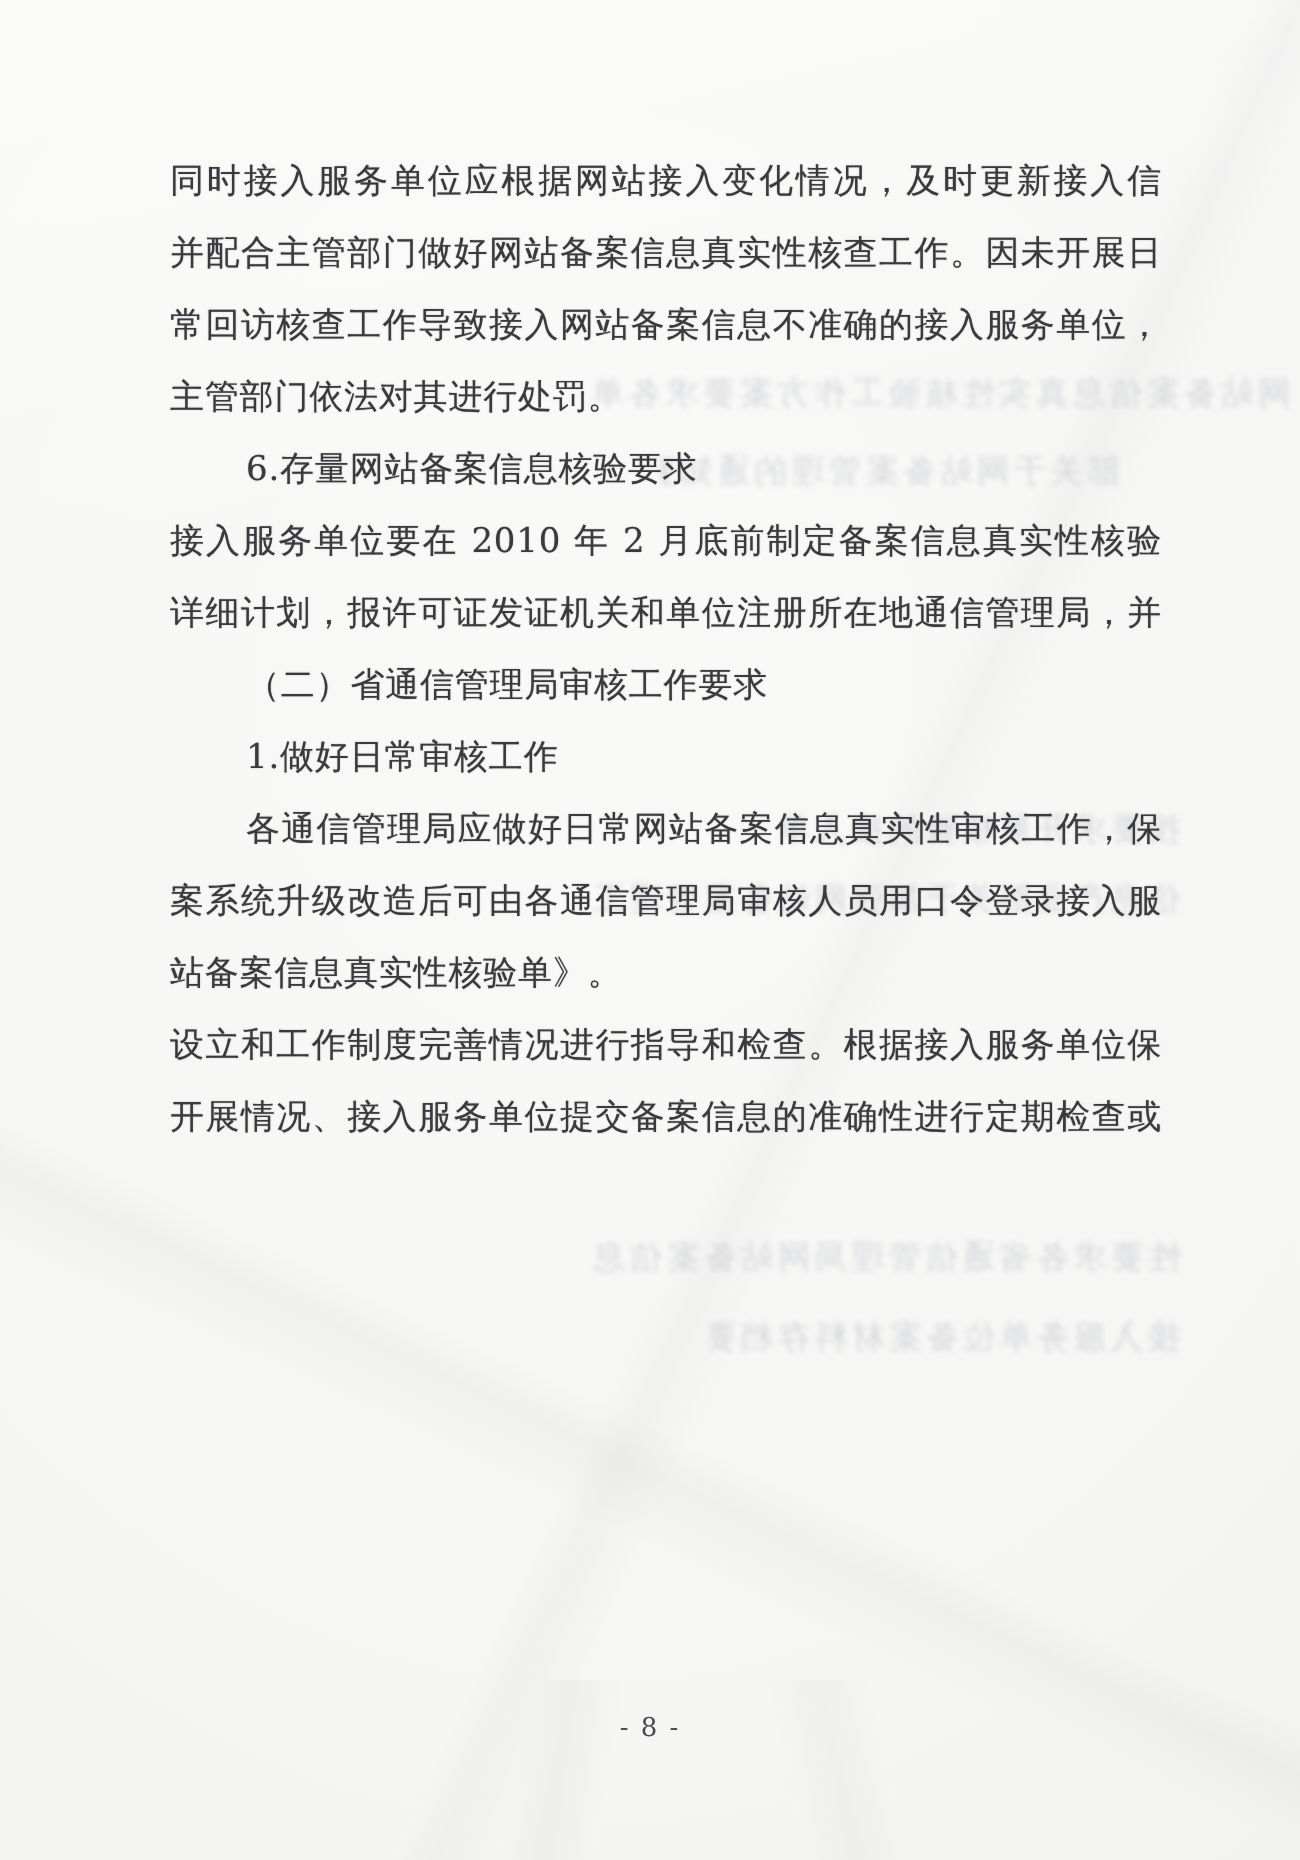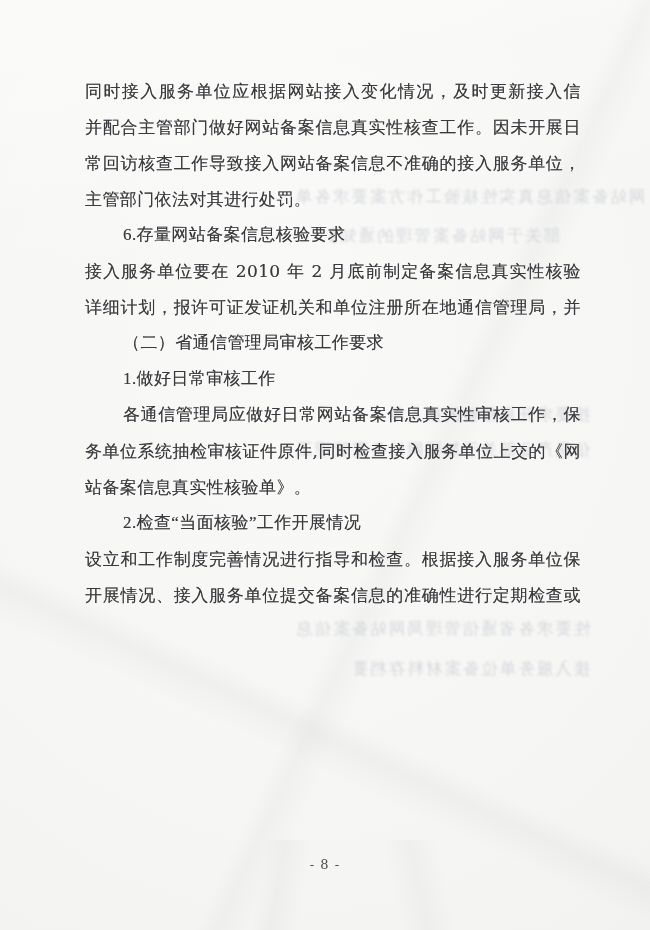--- a/index.html
+++ b/index.html
@@ -67,21 +67,20 @@
     white-space:nowrap;
   }
   .line.fill{
     white-space:normal;
     text-align:justify;
     text-align-last:justify;
     overflow:hidden;
   }
   .line.indent{
     text-indent:38px;
-    font-family:Liberation Serif, serif;
   }
   .footer{
     position:absolute;
     left:0;top:857px;width:650px;
     text-align:center;
     font-size:13px;
     letter-spacing:1px;
     color:var(--footer);
   }
 </style>
@@ -105,22 +104,21 @@
   <div class="line fill">同时接入服务单位应根据网站接入变化情况，及时更新接入信息，</div>
       <div class="line fill">并配合主管部门做好网站备案信息真实性核查工作。因未开展日</div>
       <div class="line fill">常回访核查工作导致接入网站备案信息不准确的接入服务单位，</div>
       <div class="line">主管部门依法对其进行处罚。</div>
       <div class="line indent">6.存量网站备案信息核验要求</div>
       <div class="line fill">接入服务单位要在 2010 年 2 月底前制定备案信息真实性核验工作</div>
       <div class="line fill">详细计划，报许可证发证机关和单位注册所在地通信管理局，并</div>
       <div class="line indent">（二）省通信管理局审核工作要求</div>
       <div class="line indent">1.做好日常审核工作</div>
       <div class="line indent fill">各通信管理局应做好日常网站备案信息真实性审核工作，保</div>
-      <div class="line fill">务单位系统抽检审核证件原件,同时检查接入服务单位上交的《网</div>
+      <div class="line fill">案系统升级改造后可由各通信管理局审核人员用口令登录接入服</div>
       <div class="line">站备案信息真实性核验单》。</div>
-      <div class="line indent">2.检查“当面核验”工作开展情况</div>
       <div class="line fill">设立和工作制度完善情况进行指导和检查。根据接入服务单位保</div>
       <div class="line fill">开展情况、接入服务单位提交备案信息的准确性进行定期检查或</div>
     </div>
 
   <div class="footer">- 8 -</div>
 
 </div>
 
 </body></html>

